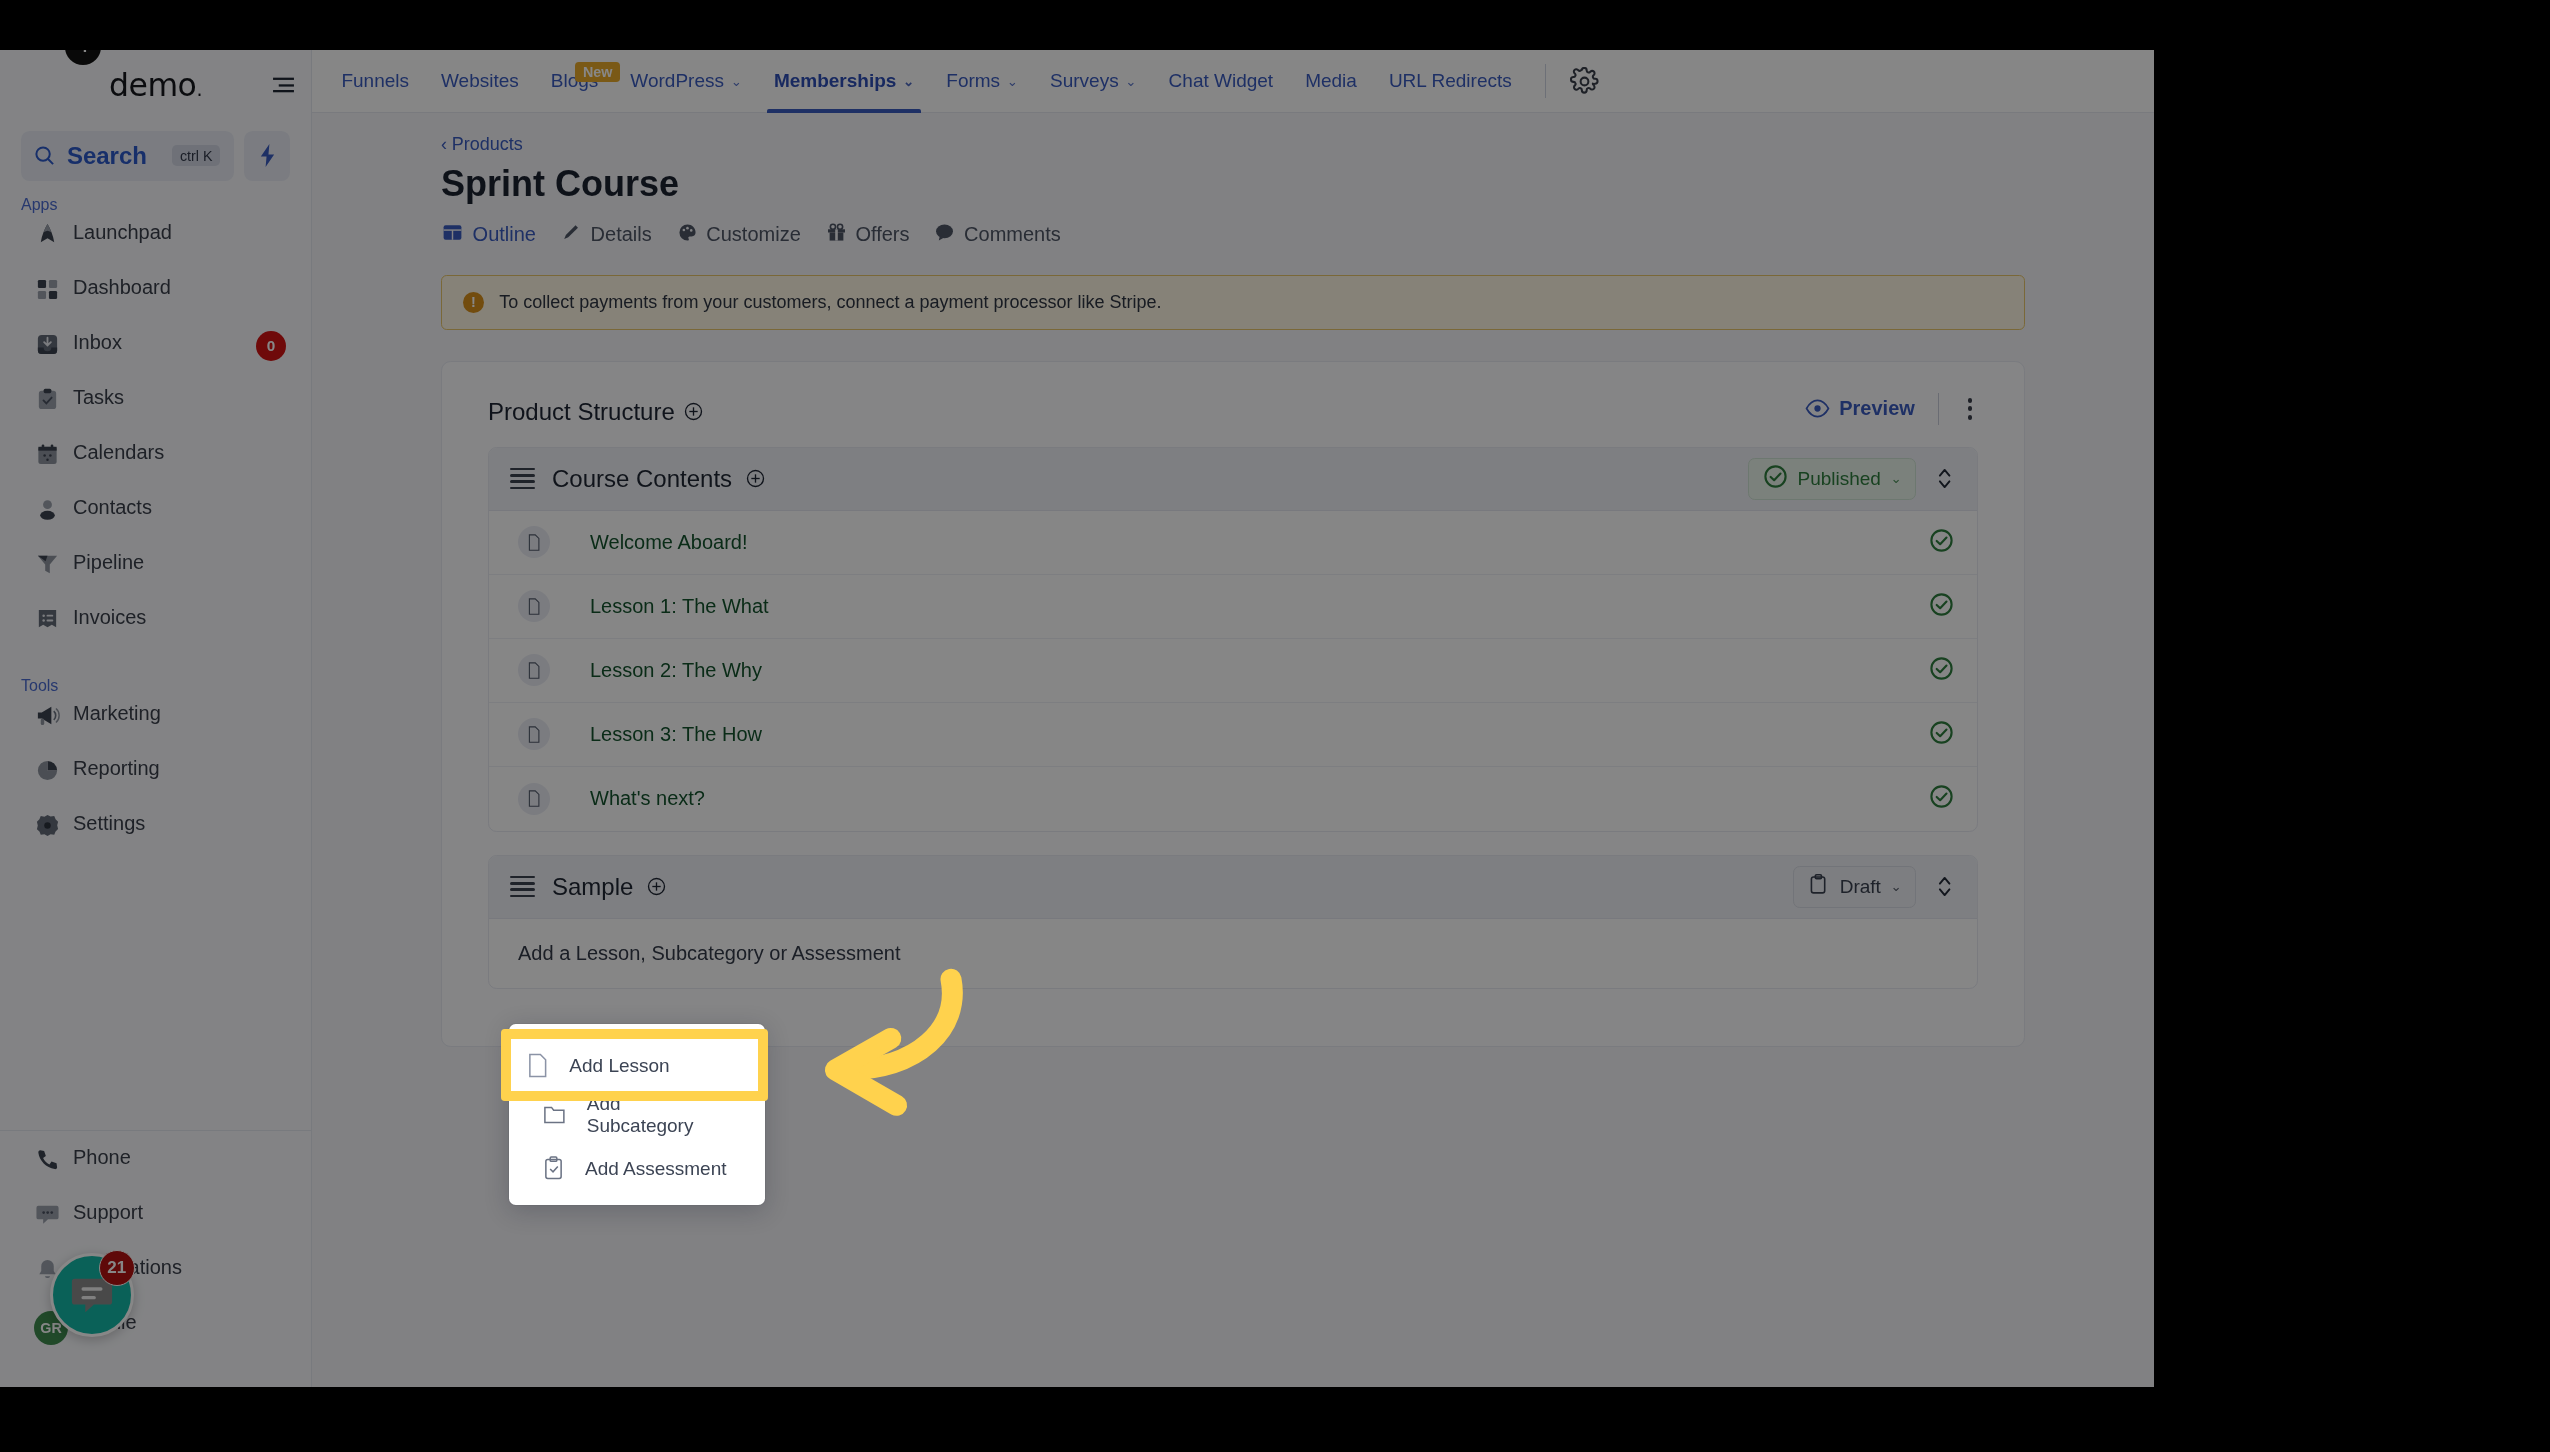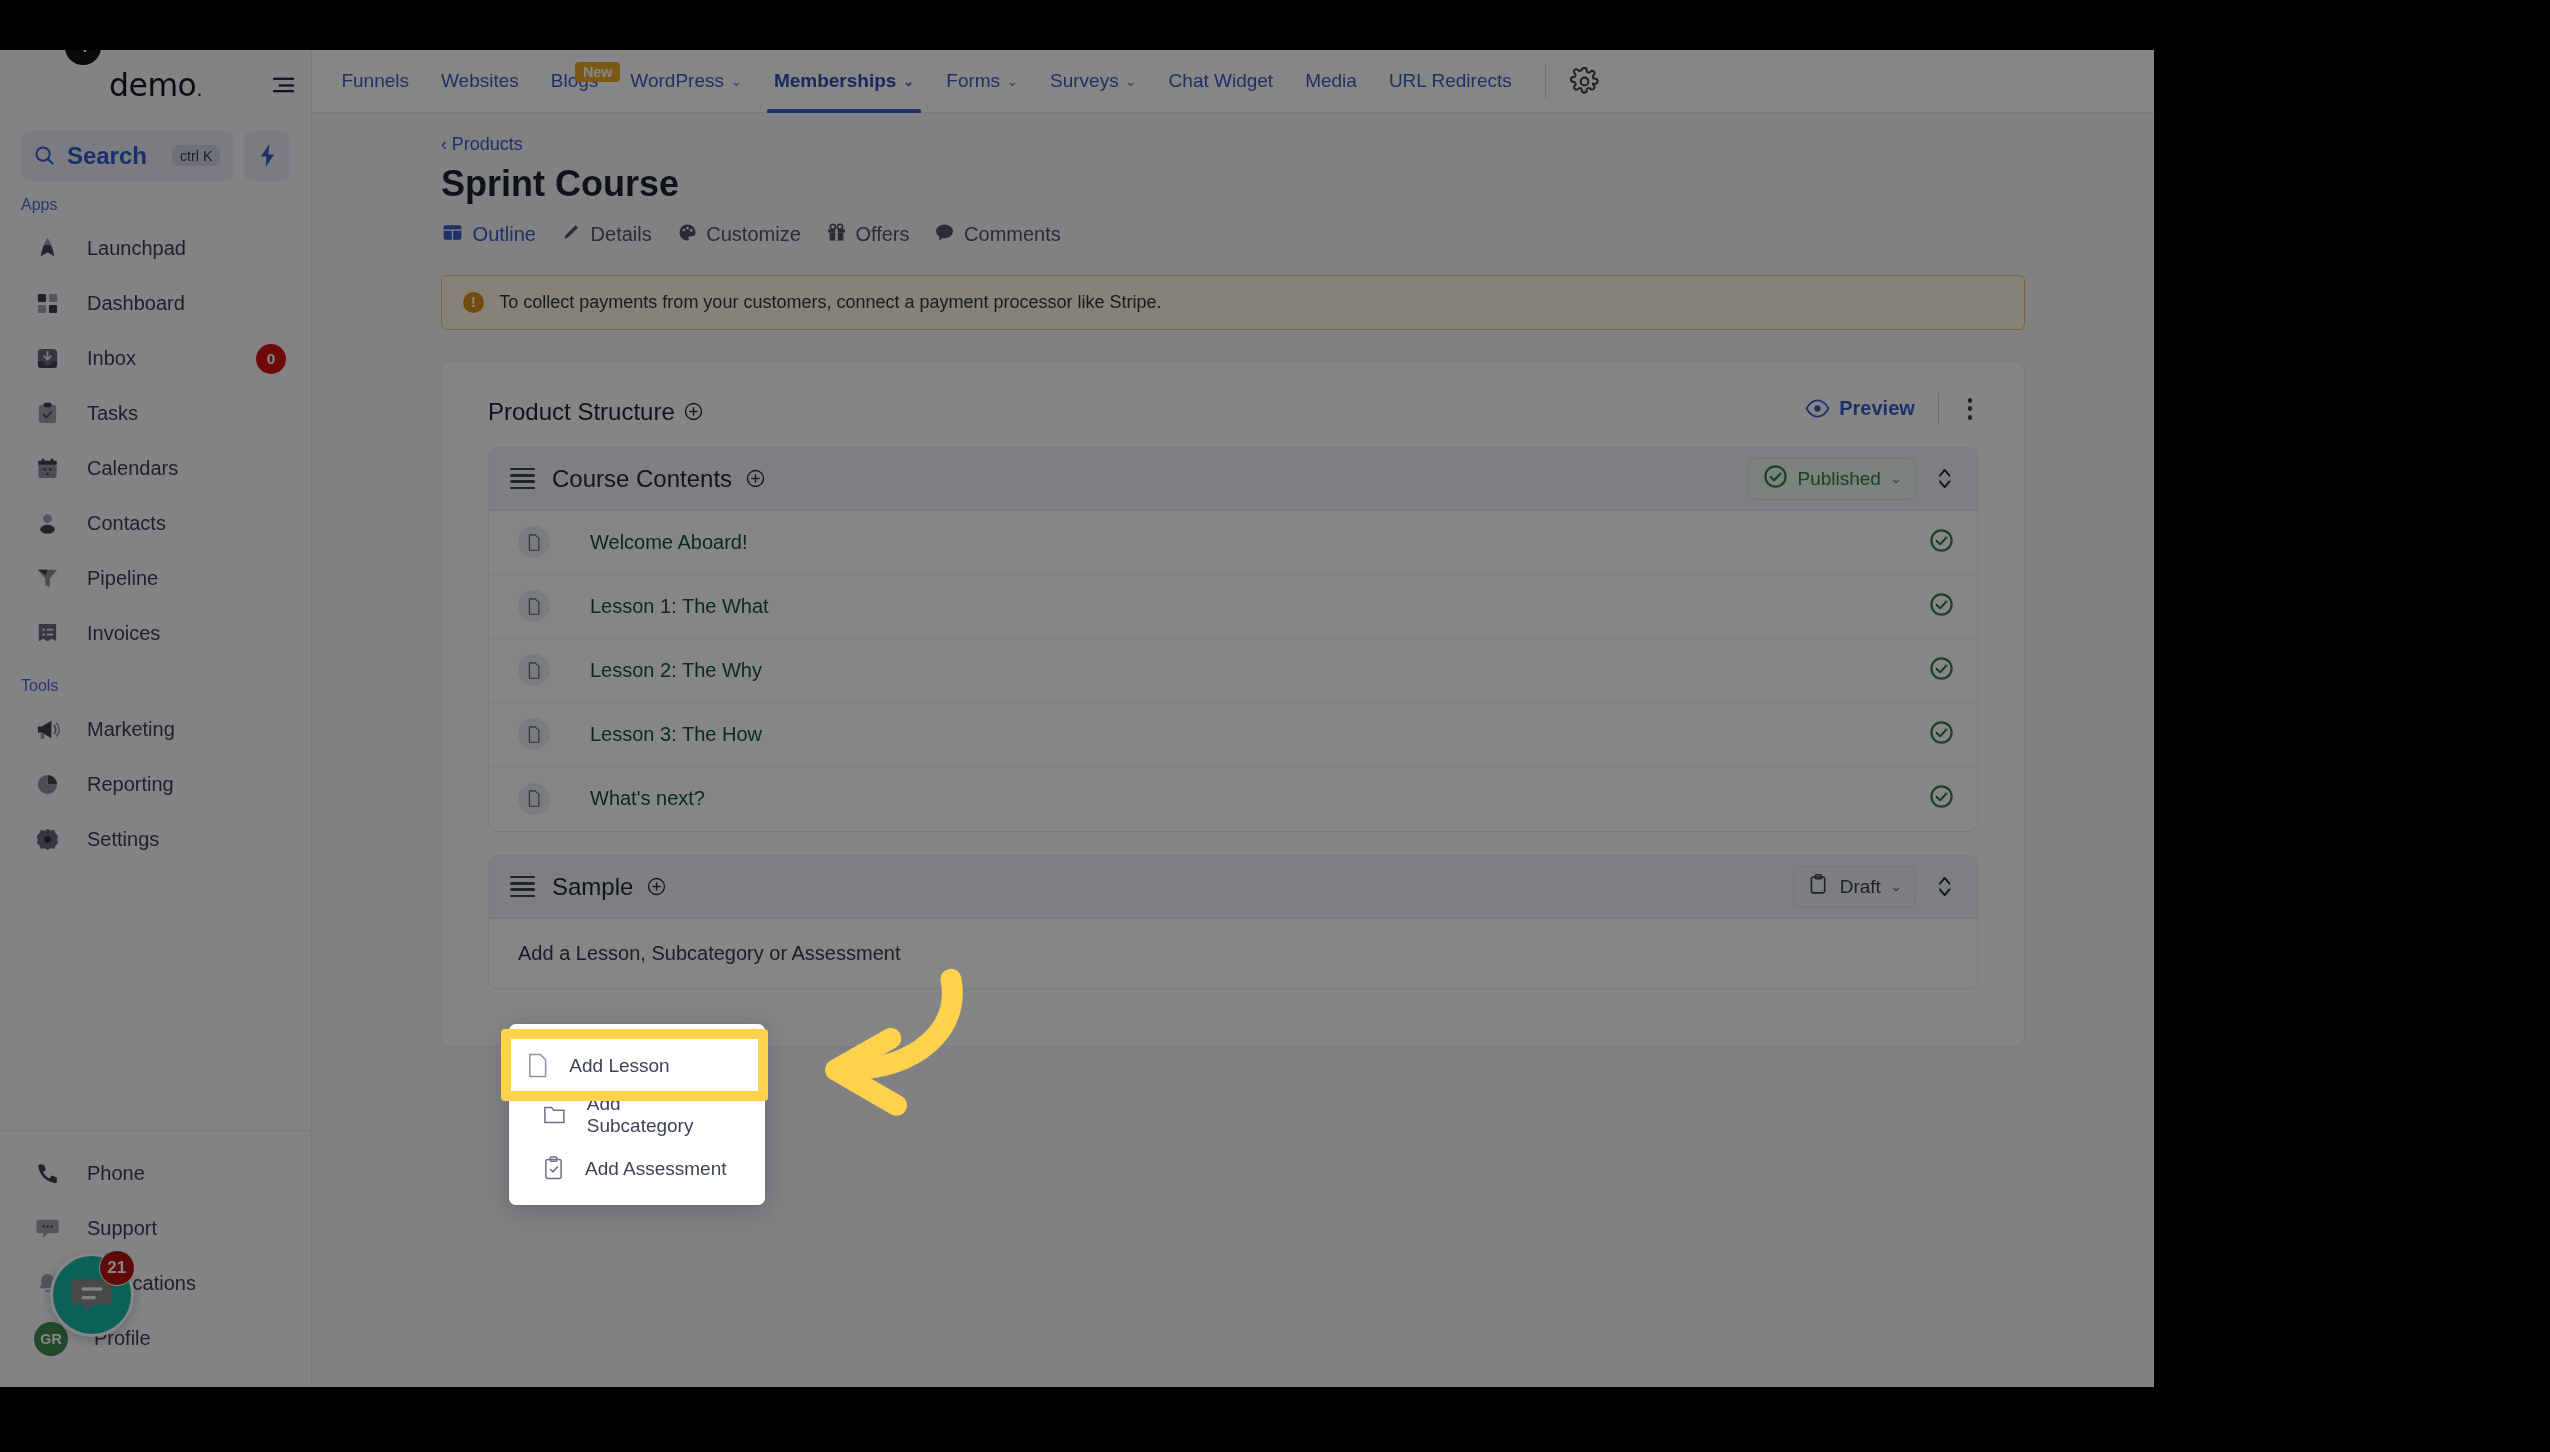--- a/index.html
+++ b/index.html
@@ -76,23 +76,23 @@
     width: 46px; height: 50px; background: #e8ebf4; border-radius: 8.6px;
     display: flex; align-items: center; justify-content: center;
     cursor: pointer;
   }
 
   .nav-section-label {
     color: #4b6bd0; font-size: 16px; font-weight: 500;
     padding: 15.3px 0 7.6px 21px;
   }
   .nav-item {
-    display: flex; align-items: center;
+    display: flex; align-items: flex-start;
     height: 55px; padding: 0 21px 0 34px;
-    gap: 26px; cursor: pointer;
+    gap: 12px; cursor: pointer;
     position: relative;
   }
   .nav-item .nav-label { font-size: 20px; color: #3a3f4b; }
   .nav-icon { width: 27px; height: 27px; display:flex; align-items:center; justify-content:center; }
   .badge-count {
     position: absolute; right: 25px;
     background: #d11414; color: #fff;
     min-width: 30px; height: 30px; border-radius: 50%;
     font-size: 15.3px; font-weight: 600;
     display: flex; align-items: center; justify-content: center;

